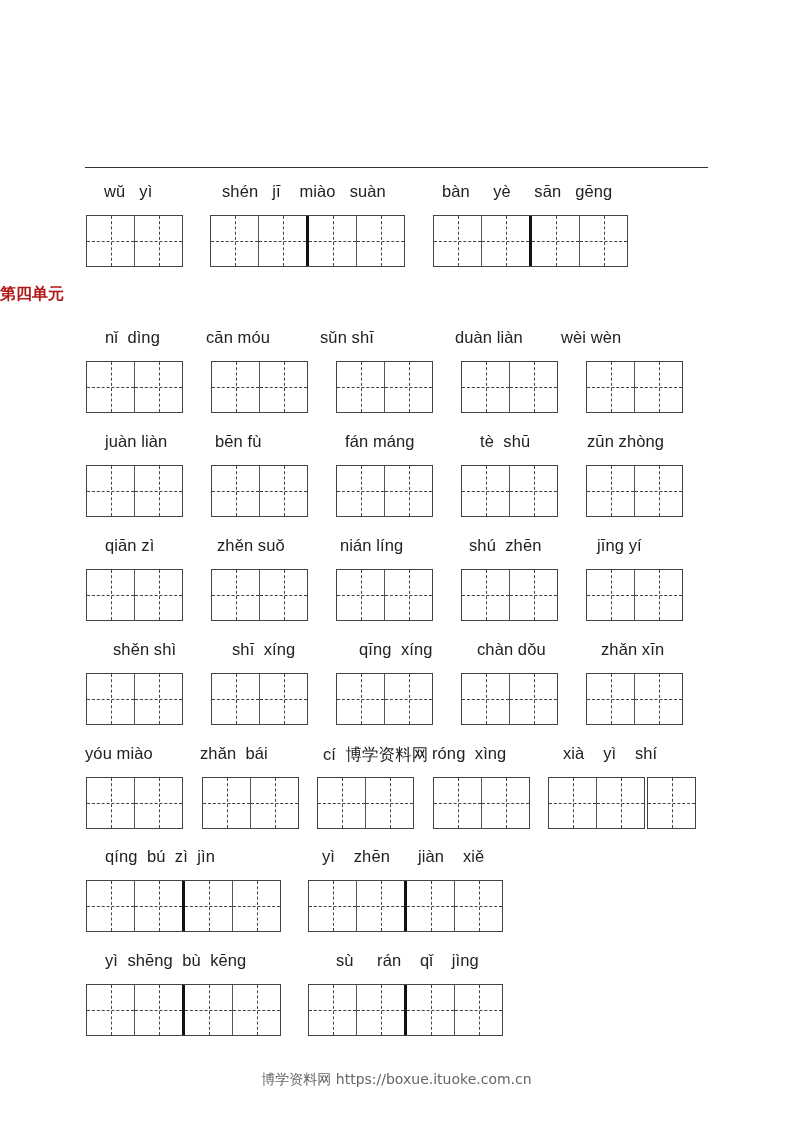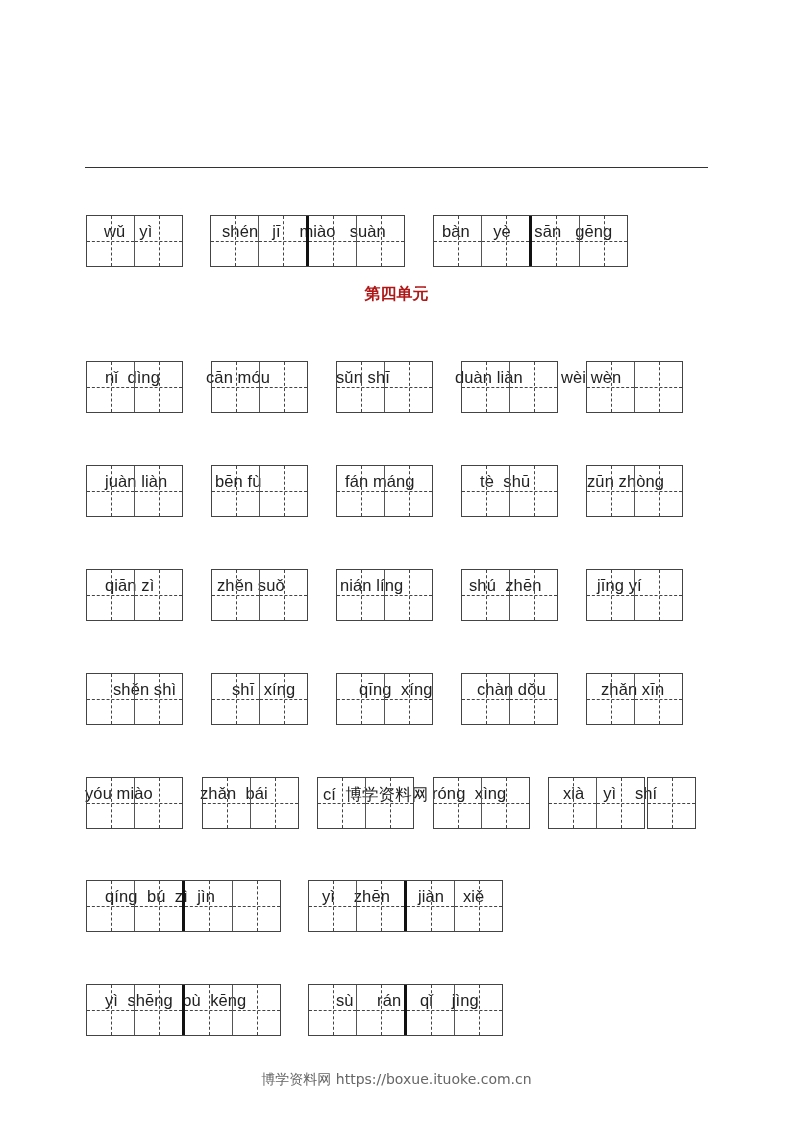--- a/index.html
+++ b/index.html
@@ -1,23 +1,23 @@
 <!DOCTYPE html>
 <html><head>
 <meta charset="utf-8">
 <style>
   html, body { margin: 0; padding: 0; background: #ffffff; }
   body { width: 793px; height: 1122px; position: relative; overflow: hidden;
          font-family: "DejaVu Sans", sans-serif; color: #222; }
   .rule { position: absolute; left: 85px; top: 167px; width: 623px; height: 0;
           border-top: 1.5px solid #333; }
-  .title { position: absolute; left: 0; width: 793px; top: 284px; text-align: center;
+  .title { position: absolute; left: 0; width: 793px; top: 284px; 
            font-family: "DejaVu Sans", sans-serif; font-weight: bold; font-size: 16px; color: #b01818; }
   .py { position: absolute; font-family: "Liberation Sans", sans-serif; font-size: 16.5px;
-        color: #222; white-space: pre; letter-spacing: 0.1px; margin-top: 40px; }
+        color: #222; white-space: pre; letter-spacing: 0.1px; }
   .grid { position: absolute; display: flex; border: 1.5px solid #444; height: 50px; box-sizing: content-box; }
   .cell { position: relative; width: 47px; height: 50px; border-right: 1.3px solid #555; }
   .cell:last-child { border-right: none; }
   .cell.thick { border-right: 3px solid #111; }
   .cell::before { content: ""; position: absolute; left: 50%; top: 0; bottom: 0;
                   border-left: 1.2px dashed #444; }
   .cell::after { content: ""; position: absolute; top: 50%; left: 0; right: 0;
                  border-top: 1.2px dashed #444; }
   .footer { position: absolute; left: 0; width: 793px; top: 1071px; text-align: center;
             font-family: "DejaVu Sans", sans-serif; font-size: 14px; color: #666; }
@@ -52,21 +52,21 @@
 <div class="py" style="left:105px;top:328px">nǐ  dìng</div>
 <div class="grid" style="left:86px;top:361px">
     <div class="cell"></div>
     <div class="cell"></div>
   </div>
 <div class="py" style="left:206px;top:328px">cān móu</div>
 <div class="grid" style="left:211px;top:361px">
     <div class="cell"></div>
     <div class="cell"></div>
   </div>
-<div class="py" style="left:336px;top:328px">sǔn shī</div>
+<div class="py" style="left:320px;top:328px">sǔn shī</div>
 <div class="grid" style="left:336px;top:361px">
     <div class="cell"></div>
     <div class="cell"></div>
   </div>
 <div class="py" style="left:455px;top:328px">duàn liàn</div>
 <div class="grid" style="left:461px;top:361px">
     <div class="cell"></div>
     <div class="cell"></div>
   </div>
 <div class="py" style="left:561px;top:328px">wèi wèn</div>

